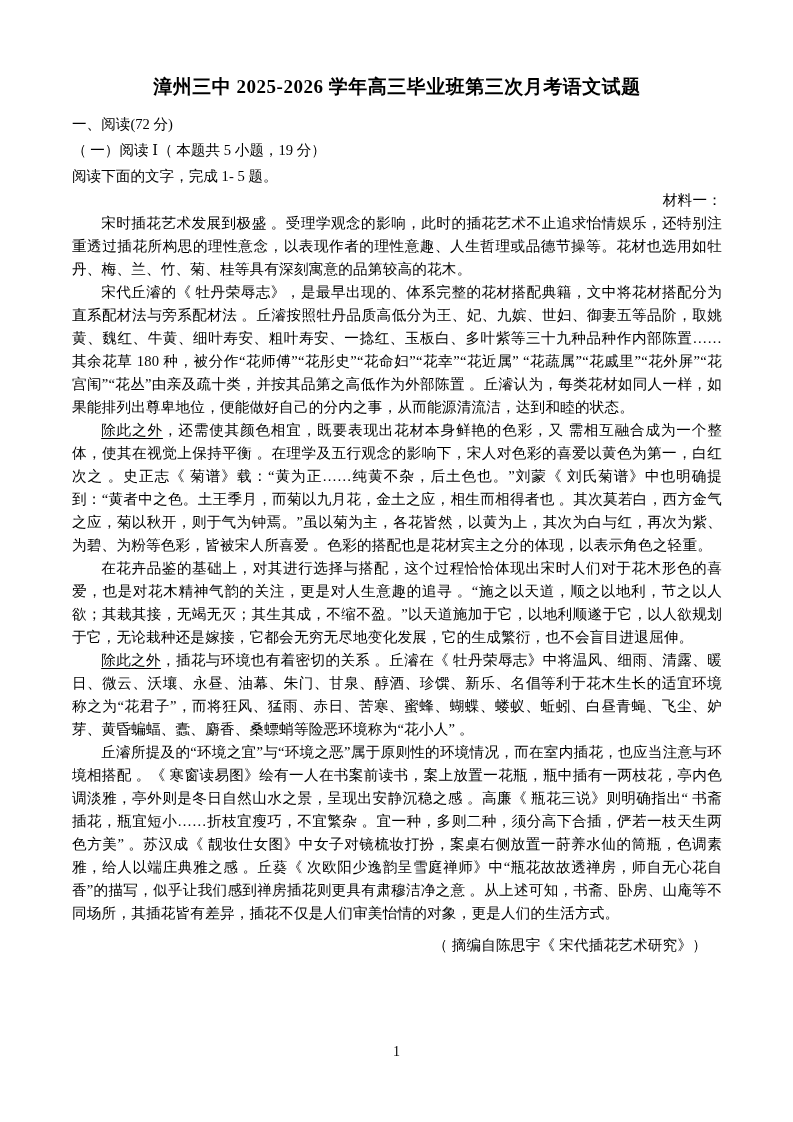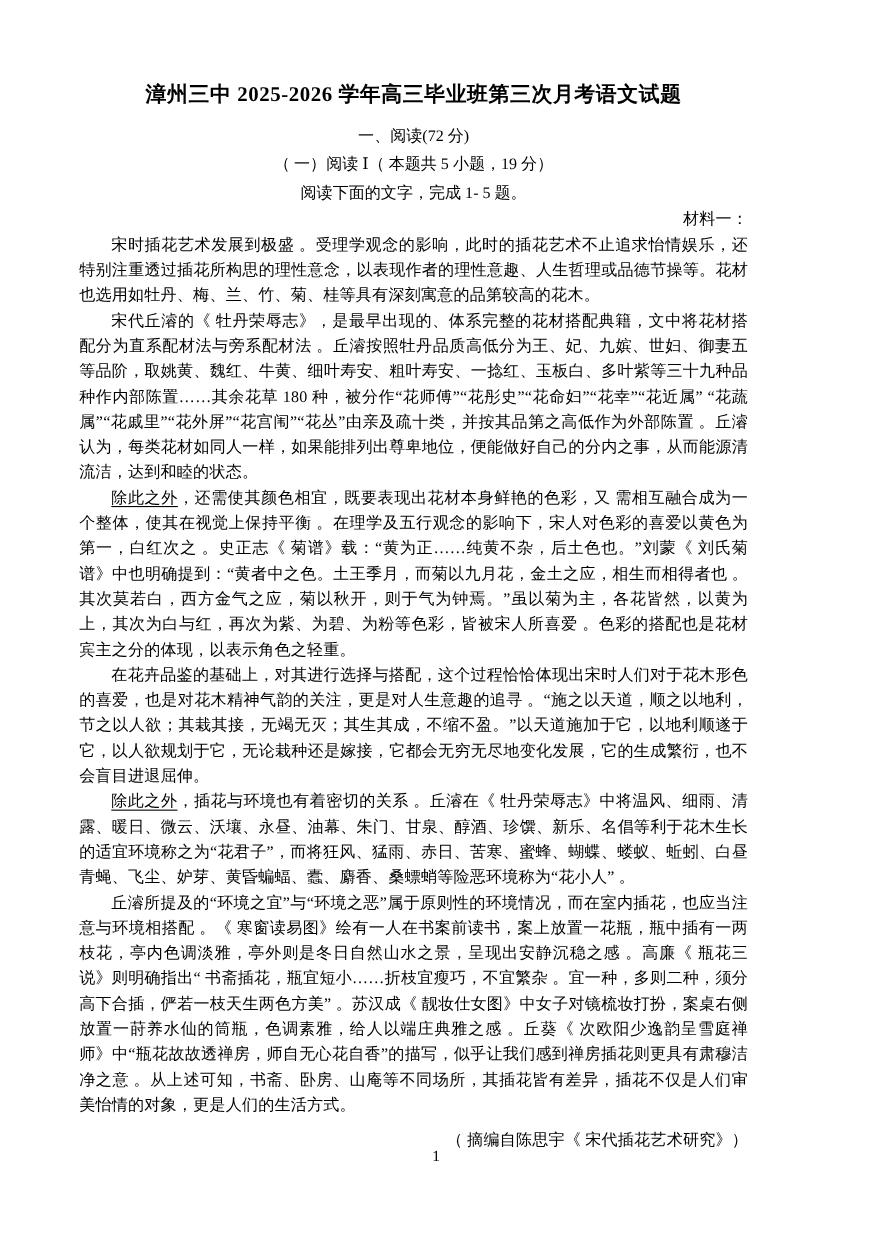--- a/index.html
+++ b/index.html
@@ -5,54 +5,54 @@
   * { box-sizing: border-box; }
   html, body { margin: 0; padding: 0; }
   body {
     width: 793px; height: 1122px;
     background: #ffffff; color: #000000;
     font-family: "Liberation Serif", "DejaVu Serif", serif;
   }
   .page {
     position: relative;
     width: 793px; height: 1122px;
-    padding: 74px 113px 0 72px;
+    padding: 74px 71px 0 72px;
     overflow: hidden;
     background: #ffffff;
   }
   .doc-title {
     margin: 0 0 11px 0;
     text-align: center;
     font-weight: bold;
     font-size: 19px;
     line-height: 26px;
     letter-spacing: 0.5px;
   }
   .hline {
     font-size: 14.6px;
     line-height: 26px;
-    text-align: center;
+    text-align: left;
   }
   .para {
     margin: 0;
     font-size: 14.6px;
     line-height: 23px;
     text-align: justify;
     text-indent: 2em;
     letter-spacing: 0.2px;
   }
   .label-line {
     margin: 0;
     font-size: 14.6px;
     line-height: 23px;
     text-indent: 0;
     text-align: right;
   }
   .attr-line {
-    margin: 9px 0 10px 0;
+    margin: 9px 15px 10px 0;
     font-size: 14.6px;
     line-height: 23px;
     text-align: right;
     text-indent: 0;
   }
   .mat2-label { margin-top: 3px; }
   .u { text-decoration: underline; text-underline-offset: 3px; }
   .page-number {
     position: absolute;
     left: 0; bottom: 62px;

